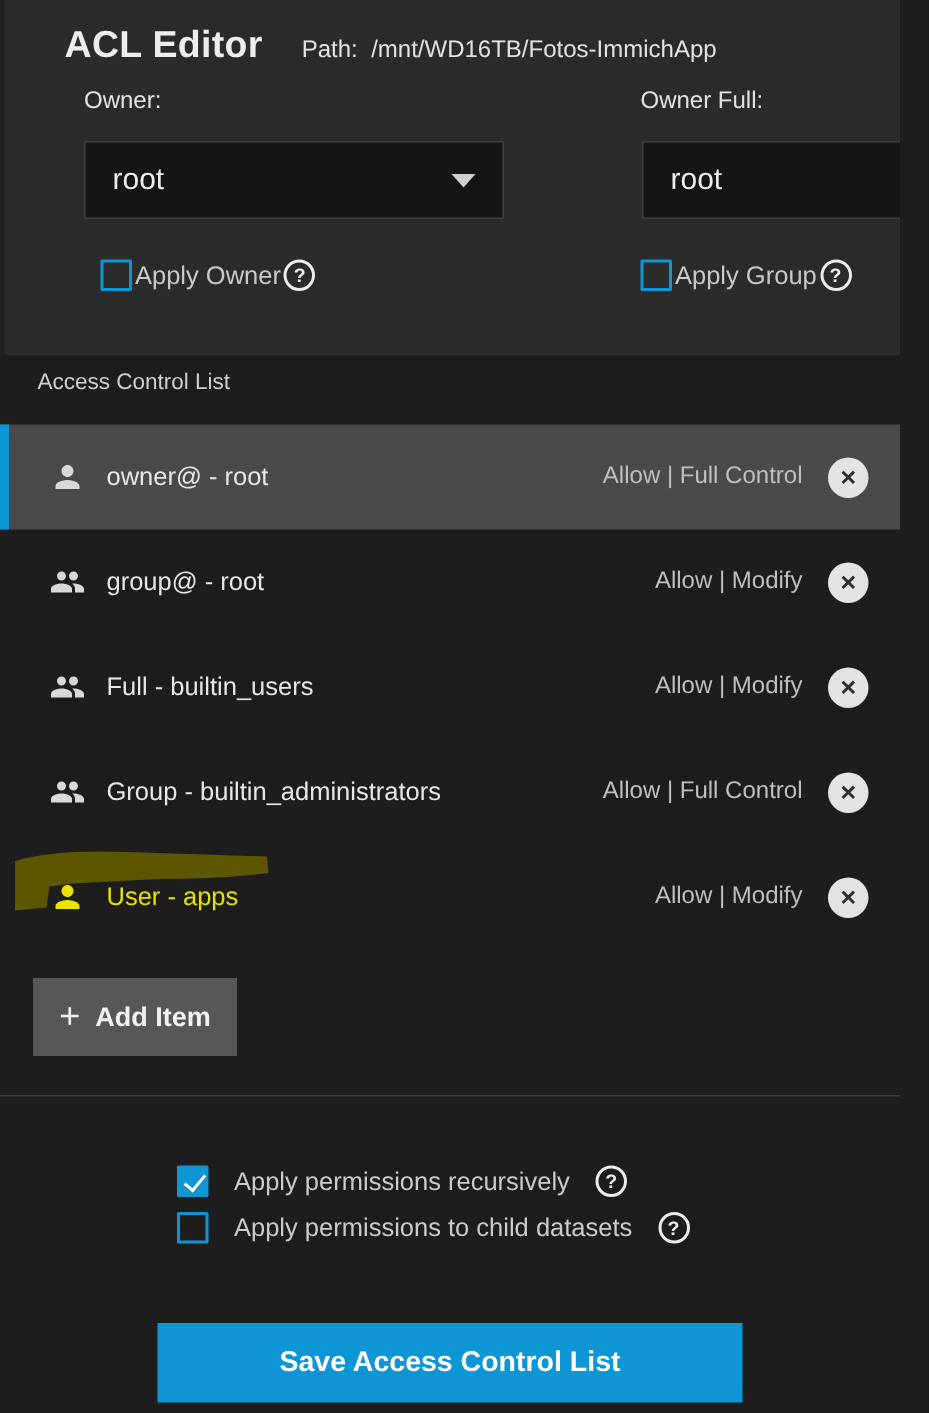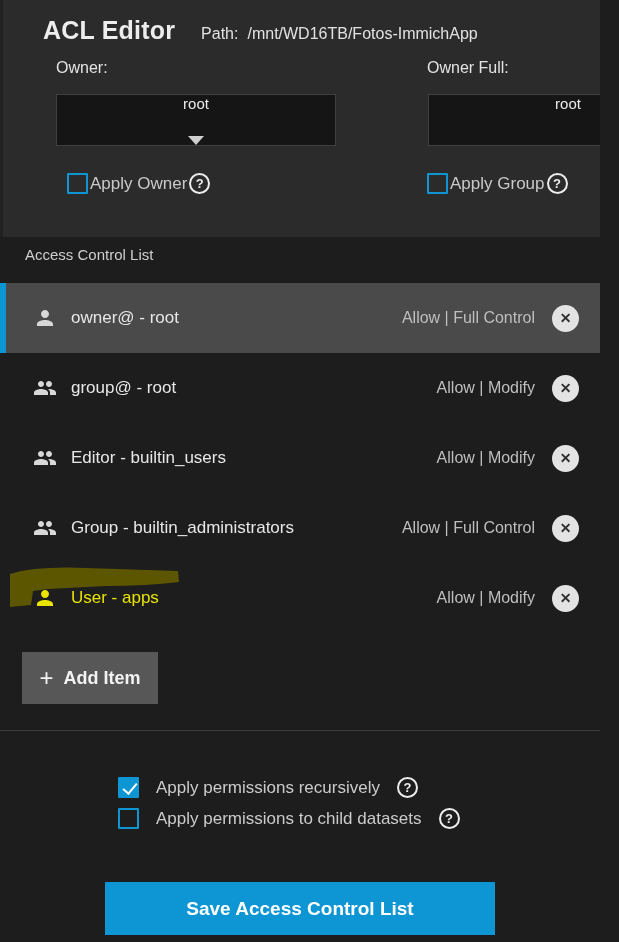--- a/index.html
+++ b/index.html
@@ -21,21 +21,21 @@
   .hdr{position:absolute;left:0;top:0;width:619px;height:237px;background:var(--bg-header);border-left:3px solid #212121;}
   .title-row{position:absolute;left:40px;top:16px;display:flex;align-items:baseline;gap:26px;white-space:nowrap;}
   .title{font-size:25px;font-weight:700;color:#ededed;letter-spacing:.2px;}
   .path{display:flex;gap:9px;font-size:16px;color:#e2e2e2;}
   .fld-label{position:absolute;font-size:16px;color:#e3e3e3;}
   .lbl-owner{left:53px;top:59px;}
   .lbl-group{left:424px;top:59px;}
   .select{
     position:absolute;top:94px;height:52px;background:#151515;border:1px solid #404040;
     display:flex;align-items:center;justify-content:space-between;
-    padding:0 18px;color:#ececec;font-size:15px;cursor:pointer;flex-direction:column;
+    padding:0 18px;color:#ececec;font-size:20px;cursor:pointer;
   }
   .sel-owner{left:53px;width:280px;}
   .sel-group{left:425px;width:280px;}
   .caret{width:0;height:0;border-left:8px solid transparent;border-right:8px solid transparent;border-top:9px solid #cfcfcf;}
   .apply-row{position:absolute;top:173px;display:flex;align-items:center;gap:2px;}
   .apply-owner{left:64px;}
   .apply-group{left:424px;}
   .chk-label{font-size:17px;color:#c9c9c9;}
   .checkbox{
     width:21px;height:21px;border:2.5px solid var(--accent);border-radius:1px;
@@ -159,21 +159,21 @@
       <span>✕</span>
     </button>
   </div>
         <div class="acl-row">
 
     <span class="acl-icon">
       <svg viewBox="0 0 24 24">
               <path d="M16 11c1.66 0 2.99-1.34 2.99-3S17.66 5 16 5c-1.66 0-3 1.34-3 3s1.34 3 3 3zm-8 0c1.66 0 2.99-1.34 2.99-3S9.66 5 8 5C6.34 5 5 6.34 5 8s1.34 3 3 3zm0 2c-2.33 0-7 1.17-7 3.5V19h14v-2.5c0-2.33-4.67-3.5-7-3.5zm8 0c-.29 0-.62.02-.97.05 1.16.84 1.97 1.97 1.97 3.45V19h6v-2.5c0-2.33-4.67-3.5-7-3.5z"></path>
             </svg>
     </span>
-    <span class="row-name">Editor - builtin_users</span>
+    <span class="row-name">Full - builtin_users</span>
     <span class="row-perm">Allow | Modify</span>
     <button class="row-remove">
       <span>✕</span>
     </button>
   </div>
         <div class="acl-row">
 
     <span class="acl-icon">
       <svg viewBox="0 0 24 24">
               <path d="M16 11c1.66 0 2.99-1.34 2.99-3S17.66 5 16 5c-1.66 0-3 1.34-3 3s1.34 3 3 3zm-8 0c1.66 0 2.99-1.34 2.99-3S9.66 5 8 5C6.34 5 5 6.34 5 8s1.34 3 3 3zm0 2c-2.33 0-7 1.17-7 3.5V19h14v-2.5c0-2.33-4.67-3.5-7-3.5zm8 0c-.29 0-.62.02-.97.05 1.16.84 1.97 1.97 1.97 3.45V19h6v-2.5c0-2.33-4.67-3.5-7-3.5z"></path>

